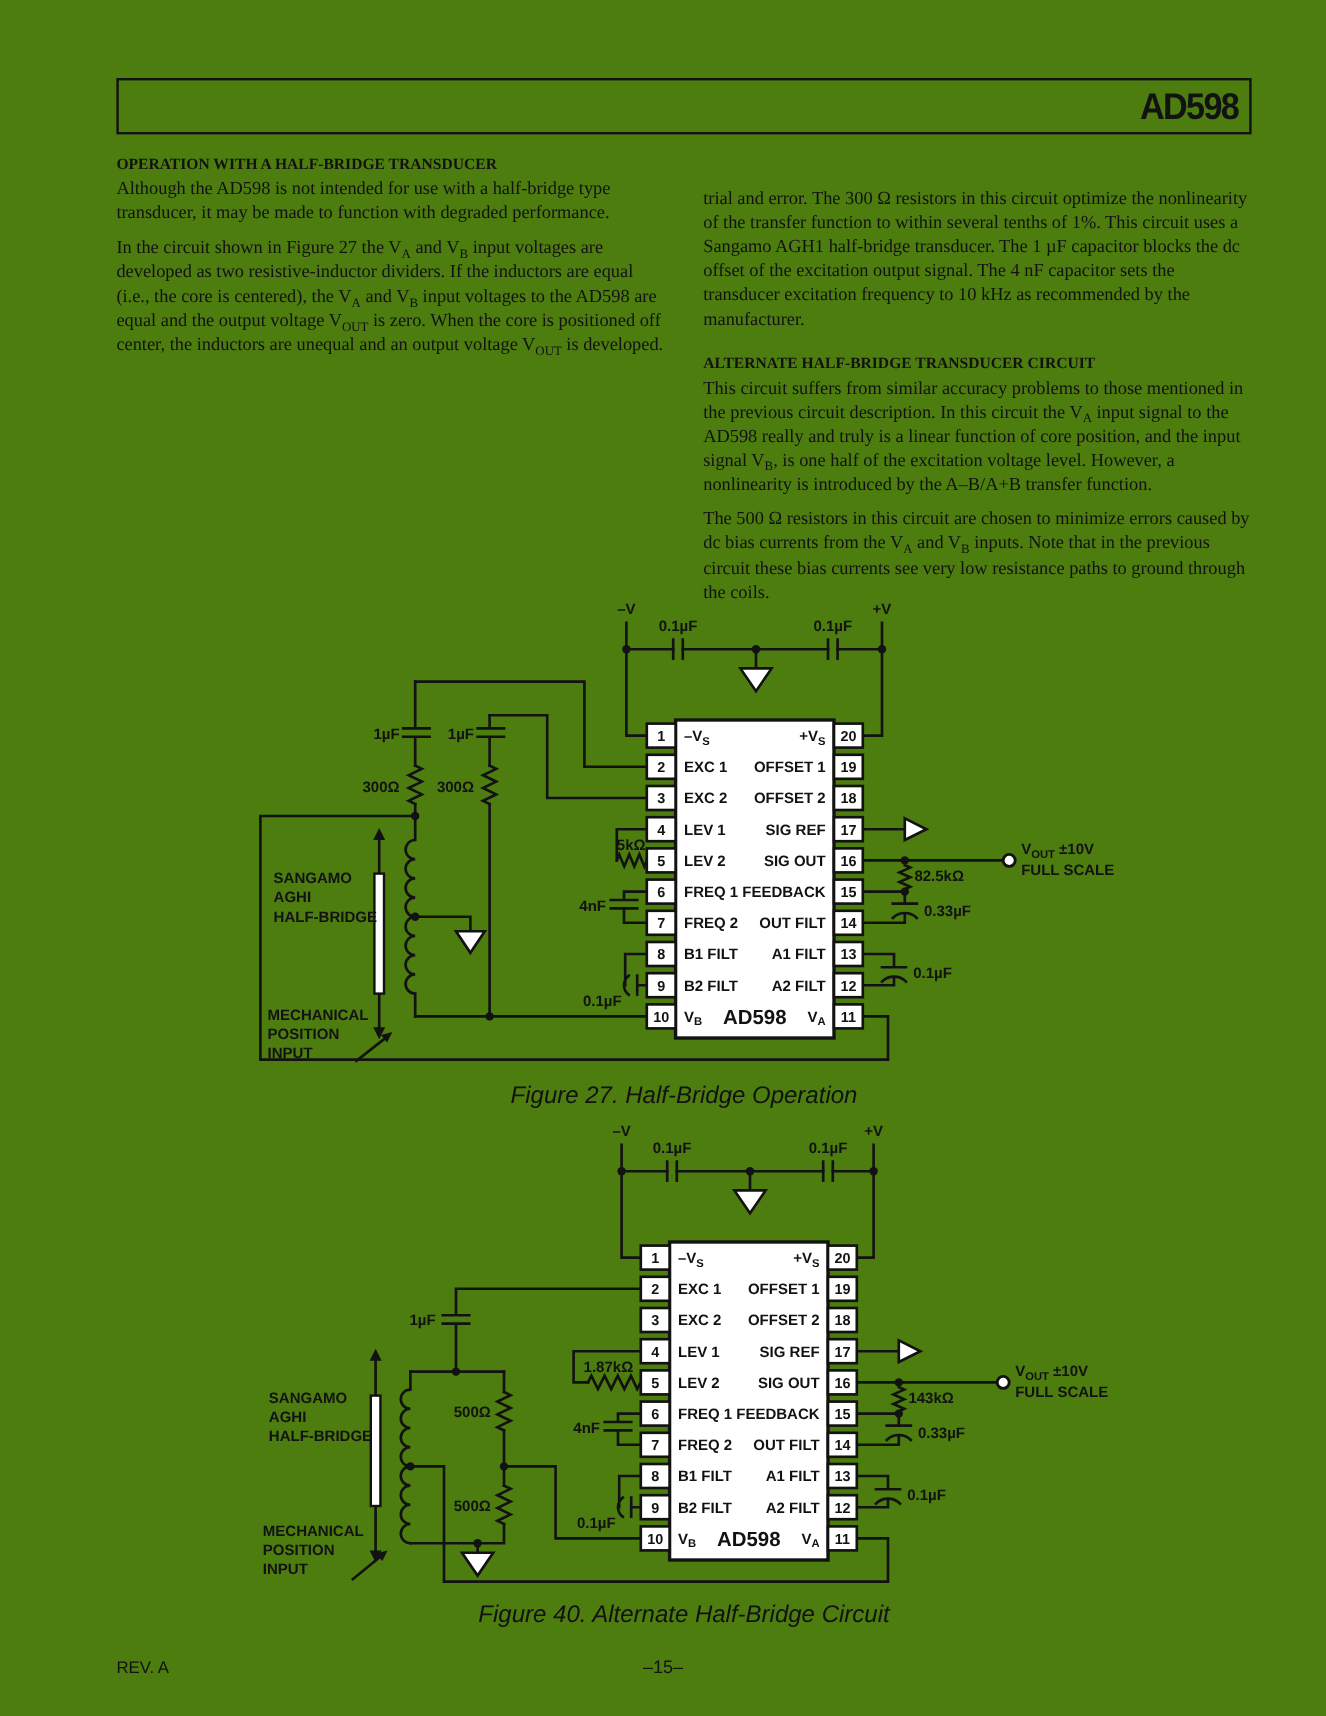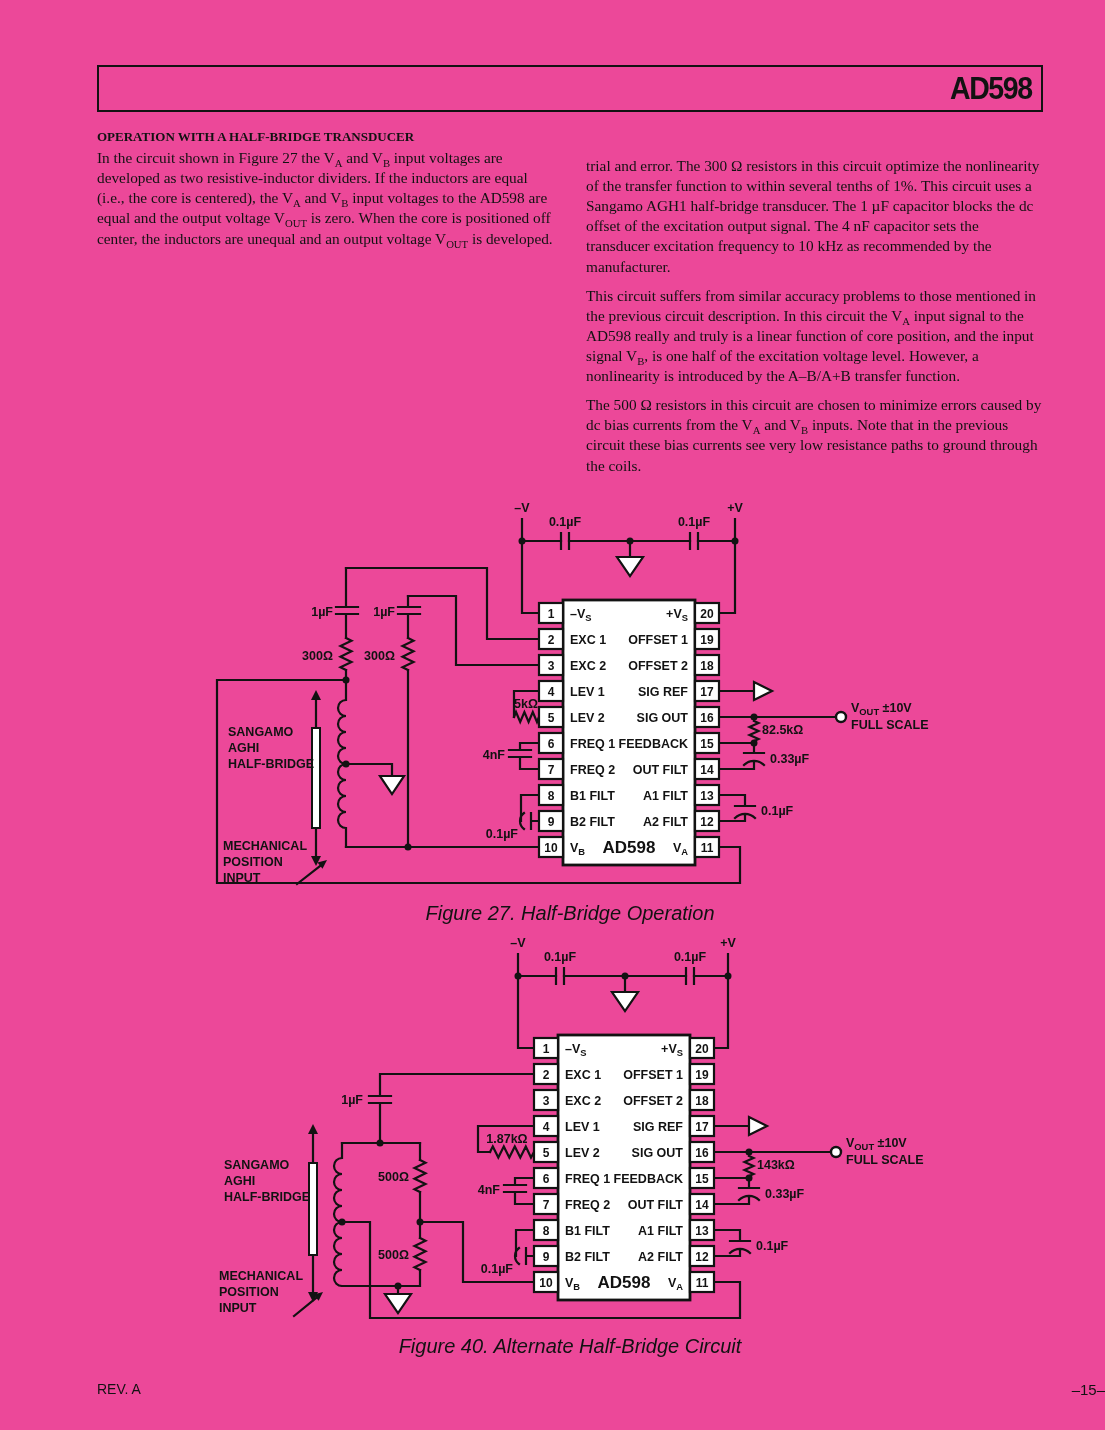--- a/index.html
+++ b/index.html
@@ -1,30 +1,30 @@
 <!DOCTYPE html>
 <html><head>
 <meta charset="utf-8">
 <style>
   html,body{margin:0;padding:0;background:#fff;}
-  .page{position:relative;width:1105px;height:1430px;background:#ec4899;font-family:"Liberation Serif",serif;color:#121212;overflow:hidden;}
+  .page{position:relative;width:1105px;height:1430px;background:#4d7c0f;font-family:"Liberation Serif",serif;color:#121212;overflow:hidden;}
   .header-box{position:absolute;left:97px;top:65px;width:946px;height:47px;border:2.6px solid #121212;box-sizing:border-box;display:flex;align-items:center;justify-content:flex-end;}
   .part{font-family:"Liberation Sans",sans-serif;font-weight:bold;font-size:31px;letter-spacing:-1.5px;padding-right:10px;transform:scaleX(.92);transform-origin:right center;}
   .col{position:absolute;top:128px;width:458px;font-size:15.3px;line-height:1.315;}
   .col-left{left:97px;}
   .col-right{left:586px;margin-top:28px;}
   .col h2{font-size:13px;margin:0 0 3px 0;font-weight:bold;}
   .col h2.spaced{margin-top:17px;}
   .col p{margin:0 0 9px 0;}
   sub{font-size:70%;line-height:0;}
   .caption{position:absolute;left:200px;width:740px;text-align:center;font-family:"Liberation Sans",sans-serif;font-style:italic;font-size:20px;}
   .cap27{top:902px;}
   .cap28{top:1335px;}
   .footer-rev{position:absolute;left:97px;top:1381px;font-family:"Liberation Sans",sans-serif;font-size:14px;}
-  .footer-page{position:absolute;left:0;top:1381px;width:1105px;text-align:right;font-family:"Liberation Sans",sans-serif;font-size:15px;}
+  .footer-page{position:absolute;left:0;top:1381px;width:1105px;text-align:center;font-family:"Liberation Sans",sans-serif;font-size:15px;}
   svg{position:absolute;left:0;}
   .w{stroke:#121212;stroke-width:2.2;fill:none;stroke-linecap:square;}
   .pbox{fill:#fff;stroke:#121212;stroke-width:2.2;}
   .icbody{fill:#fff;stroke:#121212;stroke-width:2.8;}
   .core{fill:#fff;stroke:#121212;stroke-width:2;}
   .dot{fill:#121212;stroke:none;}
   .gnd{fill:#fff;stroke:#121212;stroke-width:2.2;stroke-linejoin:miter;}
   .ah{fill:#121212;stroke:none;}
   .oc{fill:#fff;stroke:#121212;stroke-width:2.4;}
   .otri{fill:#fff;stroke:#121212;stroke-width:2.2;stroke-linejoin:miter;}
@@ -41,25 +41,27 @@
 <body>
 
 <div class="page">
 
   <div class="header-box">
     <span class="part">AD598</span>
   </div>
 
   <div class="col col-left">
     <h2>OPERATION WITH A HALF-BRIDGE TRANSDUCER</h2>
+    <p>Although the AD598 is not intended for use with a half-bridge type transducer, it may be made to function with degraded performance.</p>
     <p>In the circuit shown in Figure 27 the V<sub>A</sub> and V<sub>B</sub> input voltages are developed as two resistive-inductor dividers. If the inductors are equal (i.e., the core is centered), the V<sub>A</sub> and V<sub>B</sub> input voltages to the AD598 are equal and the output voltage V<sub>OUT</sub> is zero. When the core is positioned off center, the inductors are unequal and an output voltage V<sub>OUT</sub> is developed.</p>
   </div>
 
   <div class="col col-right">
     <p>trial and error. The 300 Ω resistors in this circuit optimize the nonlinearity of the transfer function to within several tenths of 1%. This circuit uses a Sangamo AGH1 half-bridge transducer. The 1 µF capacitor blocks the dc offset of the excitation output signal. The 4 nF capacitor sets the transducer excitation frequency to 10 kHz as recommended by the manufacturer.</p>
+    <h2 class="spaced">ALTERNATE HALF-BRIDGE TRANSDUCER CIRCUIT</h2>
     <p>This circuit suffers from similar accuracy problems to those mentioned in the previous circuit description. In this circuit the V<sub>A</sub> input signal to the AD598 really and truly is a linear function of core position, and the input signal V<sub>B</sub>, is one half of the excitation voltage level. However, a nonlinearity is introduced by the A–B/A+B transfer function.</p>
     <p>The 500 Ω resistors in this circuit are chosen to minimize errors caused by dc bias currents from the V<sub>A</sub> and V<sub>B</sub> inputs. Note that in the previous circuit these bias currents see very low resistance paths to ground through the coils.</p>
   </div>
 
   <svg style="top:495px" width="1105" height="435" viewBox="0 495 1105 435">
     <g class="w">
       <path d="M522,519V541 M735,519V541"></path>
       <path d="M522,541H561 M569,541H690 M698,541H735"></path>
       <path d="M561,533V549 M569,533V549 M690,533V549 M698,533V549"></path>
       <path d="M630,541V557"></path>

